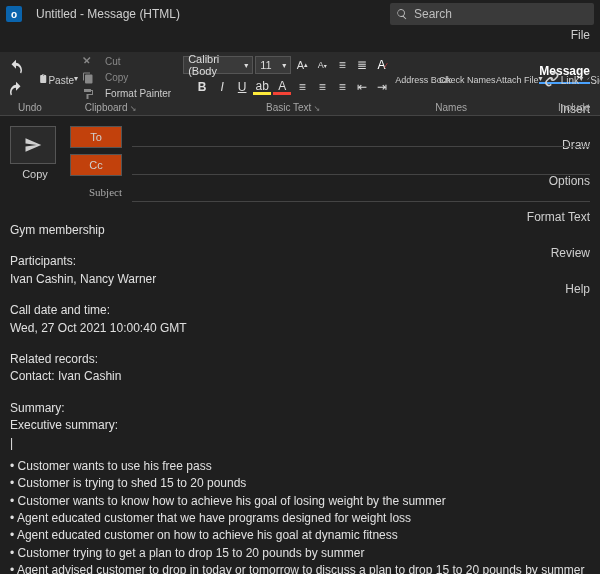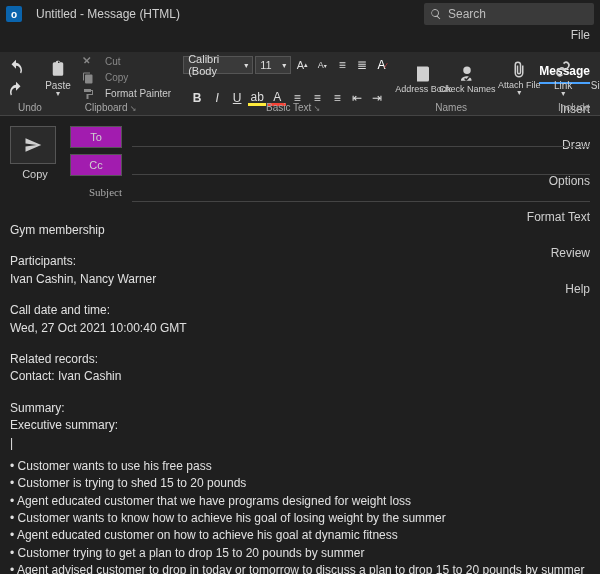--- a/index.html
+++ b/index.html
@@ -1,46 +1,46 @@
 <!DOCTYPE html>
 <html><head>
 <meta charset="utf-8">
 <style>
   * { margin: 0; padding: 0; box-sizing: border-box; }
   body { background: #1f1f1f; color: #d0d0d0; font-family: "Segoe UI", Arial, sans-serif; font-size: 12px; width: 600px; height: 574px; overflow: hidden; }
   .titlebar { display: flex; align-items: center; height: 28px; padding: 0 6px; background: #1f1f1f; }
   .titlebar .app-icon { width: 16px; height: 16px; background: #0a64ad; border-radius: 2px; display: flex; align-items: center; justify-content: center; color: #fff; font-size: 10px; font-weight: bold; }
   .titlebar .title { margin-left: 14px; color: #cfcfcf; font-size: 12px; }
-  .searchbox { margin-left: auto; display: flex; align-items: center; background: #3a3a3a; border-radius: 2px; height: 22px; width: 170px; padding: 0 6px; color: #bdbdbd; }
+  .searchbox { margin-left: auto; display: flex; align-items: center; background: #3a3a3a; border-radius: 2px; height: 22px; width: 204px; padding: 0 6px; color: #bdbdbd; }
   .searchbox svg { width: 12px; height: 12px; fill: #bdbdbd; margin-right: 6px; }
   .tabsrow { display: flex; align-items: flex-end; height: 24px; padding: 0 10px; gap: 18px; background: #1f1f1f; flex-direction: column; }
   .tab { color: #cfcfcf; font-size: 12px; padding-bottom: 4px; cursor: pointer; }
   .tab.active { color: #fff; border-bottom: 2px solid #4aa3ff; font-weight: 600; }
   .ribbon { display: flex; background: #2b2b2b; height: 64px; border-bottom: 1px solid #444; }
   .group { display: flex; flex-direction: column; justify-content: space-between; padding: 4px 6px 0 6px; }
   .group .controls { display: flex; align-items: flex-start; gap: 4px; height: 46px; }
   .grouplabel { color: #a6a6a6; font-size: 10px; text-align: center; padding-bottom: 2px; margin-left: 12px; }
   .divider { width: 1px; background: #3d3d3d; margin: 4px 0; }
-  .bigbtn { display: flex; flex-direction: column; align-items: center; justify-content: center; width: 40px; height: 46px; cursor: pointer; font-size: 10px; color: #d0d0d0; }
+  .bigbtn { display: flex; align-items: center; justify-content: center; width: 40px; height: 46px; cursor: pointer; font-size: 10px; color: #d0d0d0; }
   .bigbtn svg { width: 18px; height: 18px; fill: #d0d0d0; }
   .bigbtn .lbl { margin-top: 2px; white-space: nowrap; }
   .dd { font-size: 8px; margin-top: -2px; }
   .smallrow { display: flex; align-items: flex-start; gap: 11px; height: 15px; font-size: 10px; color: #888; white-space: nowrap; }
   .smallrow svg { width: 12px; height: 12px; fill: #888; }
   .fontbox { background: #3a3a3a; border: 1px solid #555; height: 18px; font-size: 11px; color: #ddd; padding: 0 4px; display: flex; align-items: center; }
   .iconbtn { width: 18px; height: 18px; display: flex; align-items: center; justify-content: center; color: #ddd; font-size: 12px; cursor: pointer; }
   
   .compose { padding: 10px 10px 0 10px; }
   .sendcol { float: left; width: 50px; text-align: center; }
   .sendbtn { width: 46px; height: 38px; border: 1px solid #555; background: #2b2b2b; display: flex; align-items: center; justify-content: center; cursor: pointer; }
   .sendbtn svg { width: 18px; height: 18px; fill: #cfcfcf; }
   .sendlbl { font-size: 11px; margin-top: 4px; }
   .fields { margin-left: 60px; }
   .fieldrow { display: flex; align-items: center; margin-bottom: 6px; }
-  .pillbtn { width: 52px; height: 22px; border: 1px solid #555; background: #a21caf; display: flex; align-items: center; justify-content: center; font-size: 11px; cursor: pointer; }
+  .pillbtn { width: 52px; height: 22px; border: 1px solid #555; background: #c2410c; display: flex; align-items: center; justify-content: center; font-size: 11px; cursor: pointer; }
   .fieldline { flex: 1; border-bottom: 1px solid #444; margin-left: 10px; height: 20px; }
   .subjectlbl { width: 52px; font-size: 11px; color: #aaa; text-align: right; font-family: Liberation Serif, serif; }
   .bodyarea { clear: both; padding: 14px 10px 10px 10px; font-size: 12px; line-height: 1.45; color: #e0e0e0; }
   .bodyarea .sect { margin-bottom: 14px; }
   .bodyarea .hdr { margin-bottom: 0; }
   ul.bul { list-style: none; padding: 0; }
   ul.bul li::before { content: "• "; }
   .grouplabel.withexp::after { content: " ↘"; font-size: 8px; color: #888; }
 </style>
 </head>
@@ -115,21 +115,21 @@
             </svg>
             <span>Format Painter</span>
           </div>
       </div>
     </div>
     <div class="grouplabel withexp">Clipboard</div>
   </div>
   <div class="divider"></div>
 
   <div class="group" style="flex:0 0 auto">
-    <div class="controls" style="flex-direction:column;gap:15px;align-items:center">
+    <div class="controls" style="flex-direction:column;gap:4px;align-items:flex-end">
       <div style="display:flex;gap:2px;align-items:center">
         <div class="fontbox" style="width:70px">
             <span>Calibri (Body</span> 
             <span style="margin-left:auto;font-size:8px">▾</span>
           </div>
         <div class="fontbox" style="width:36px">
             <span>11</span> 
             <span style="margin-left:auto;font-size:8px">▾</span>
           </div>
         <div class="iconbtn" style="font-size:11px">A<sup style="font-size:7px">▴</sup></div>
@@ -257,20 +257,20 @@
 
   <div class="sect" style="margin-bottom:6px">
     <div class="hdr">Summary:</div>
     <div>Executive summary:</div>
     <div>|</div>
   </div>
 
   <ul class="bul sect">
     <li>Customer wants to use his free pass</li>
     <li>Customer is trying to shed 15 to 20 pounds</li>
+    <li>Customer wants to know how to achieve his goal of losing weight by the summer</li>
     <li>Agent educated customer that we have programs designed for weight loss</li>
-    <li>Customer wants to know how to achieve his goal of losing weight by the summer</li>
     <li>Agent educated customer on how to achieve his goal at dynamic fitness</li>
     <li>Customer trying to get a plan to drop 15 to 20 pounds by summer</li>
     <li>Agent advised customer to drop in today or tomorrow to discuss a plan to drop 15 to 20 pounds by summer</li>
   </ul>
 
 </div>
 
 </body></html>

